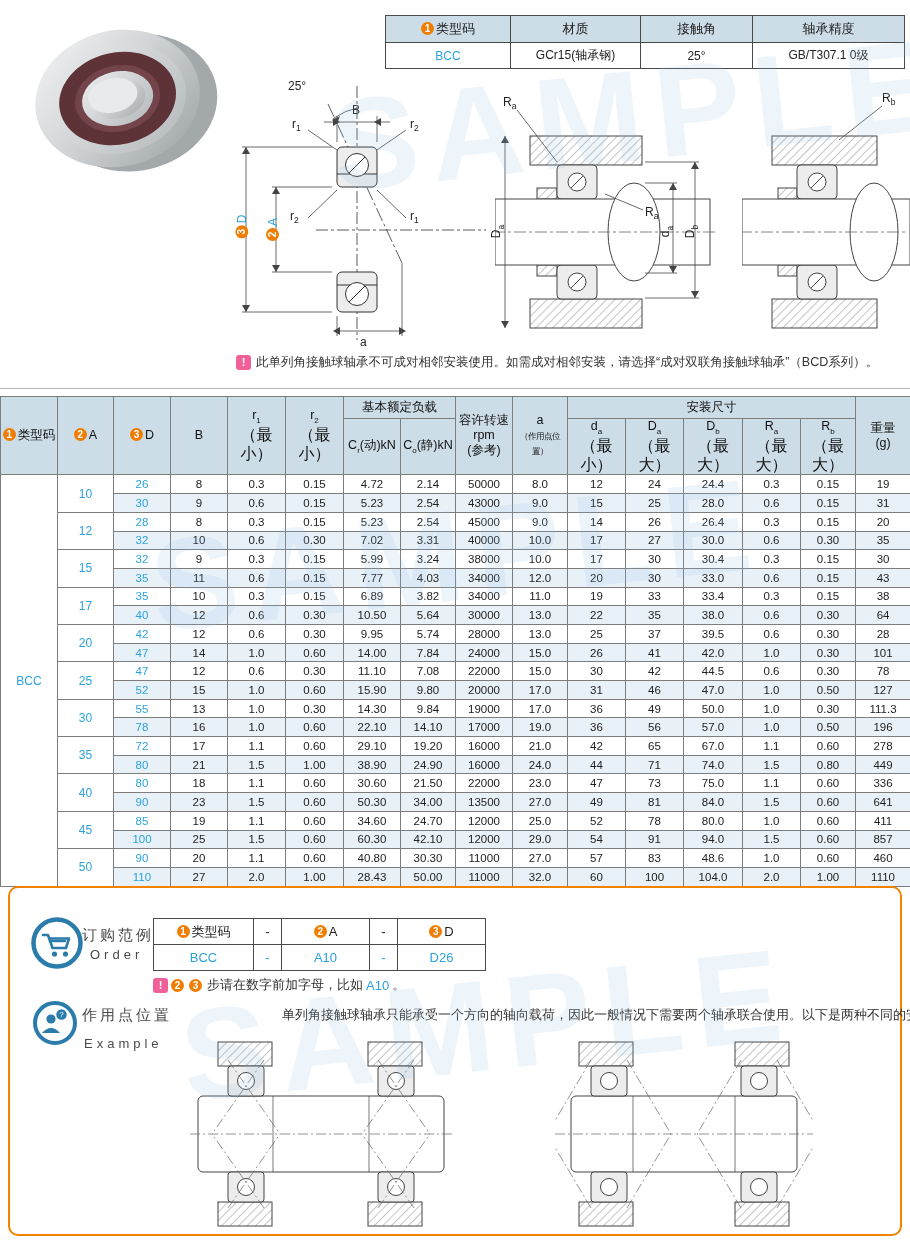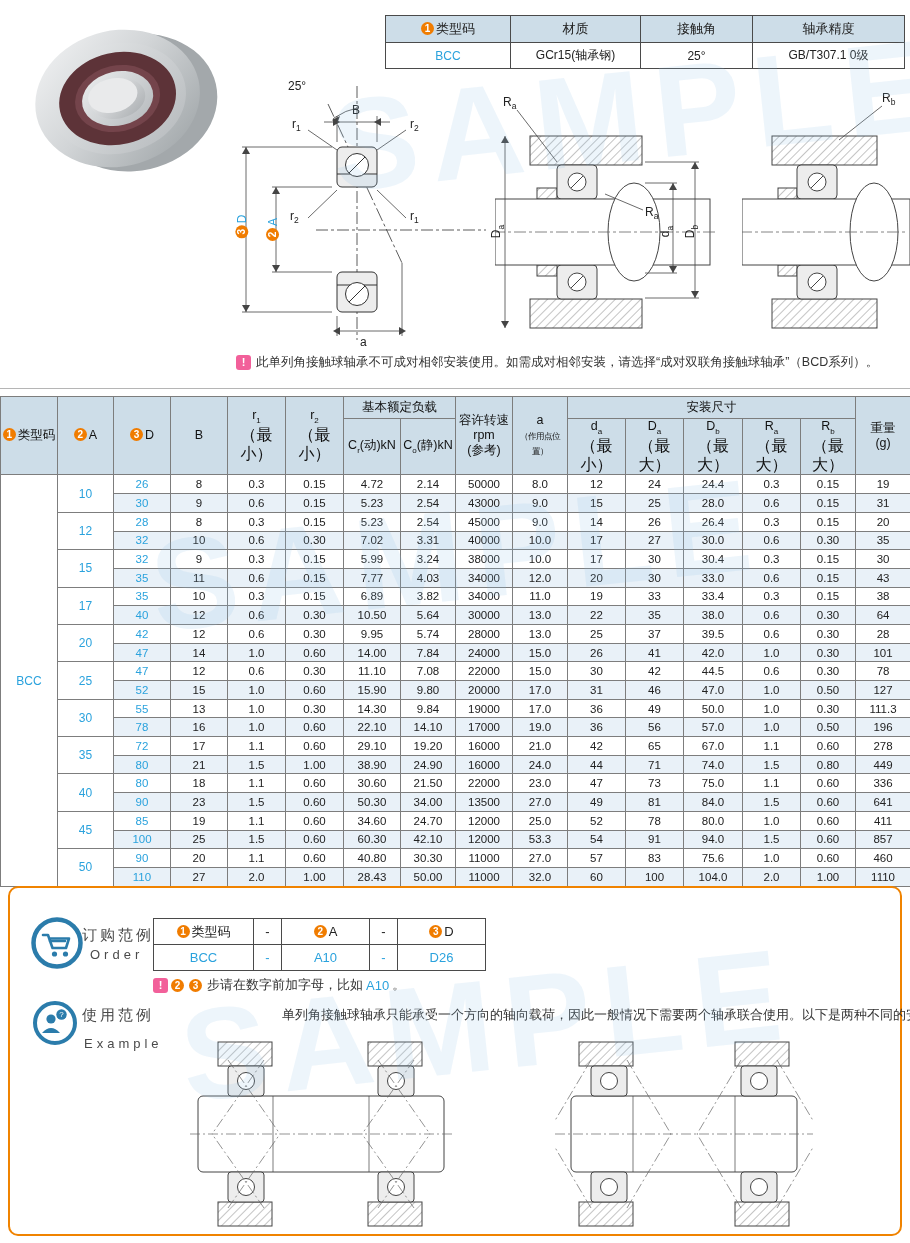--- a/index.html
+++ b/index.html
@@ -617,41 +617,41 @@
           <td class="">411</td>
         </tr>
         <tr class="alt">
           <td class="dcol">100</td>
           <td class="">25</td>
           <td class="">1.5</td>
           <td class="">0.60</td>
           <td class="">60.30</td>
           <td class="">42.10</td>
           <td class="">12000</td>
-          <td class="">53.3</td>
+          <td class="">29.0</td>
           <td class="">54</td>
           <td class="">91</td>
           <td class="">94.0</td>
           <td class="">1.5</td>
           <td class="">0.60</td>
           <td class="">857</td>
         </tr>
         <tr class="group-start">
           <td class="acol" rowspan="2">50</td>
           <td class="dcol">90</td>
           <td class="">20</td>
           <td class="">1.1</td>
           <td class="">0.60</td>
           <td class="">40.80</td>
           <td class="">30.30</td>
           <td class="">11000</td>
           <td class="">27.0</td>
           <td class="">57</td>
           <td class="">83</td>
-          <td class="">75.6</td>
+          <td class="">48.6</td>
           <td class="">1.0</td>
           <td class="">0.60</td>
           <td class="">460</td>
         </tr>
         <tr class="alt">
           <td class="dcol">110</td>
           <td class="">27</td>
           <td class="">2.0</td>
           <td class="">1.00</td>
           <td class="">28.43</td>
@@ -721,21 +721,21 @@
 
     <div class="abs" style="left:22px;top:112px">
       <svg width="46" height="46" viewBox="0 0 46 46">
         <circle cx="23" cy="23" r="20" fill="#fff" stroke="#2b7cab" stroke-width="4"></circle>
         <circle cx="19" cy="19" r="4.6" fill="#2b7cab"></circle>
         <path d="M10,33 q9,-10 18,0 z" fill="#2b7cab"></path>
         <circle cx="29.5" cy="14.5" r="5.2" fill="#2b7cab"></circle>
         <text x="29.5" y="17.3" font-size="8" fill="#fff" text-anchor="middle" font-family="Liberation Sans, sans-serif">?</text>
       </svg>
     </div>
-    <div class="sec-title-cn" style="left:72px;top:118px">使用范例</div>
+    <div class="sec-title-cn" style="left:72px;top:118px">作用点位置</div>
     <div class="sec-title-en" style="left:74px;top:148px">Example</div>
     <div class="example-text">单列角接触球轴承只能承受一个方向的轴向载荷，因此一般情况下需要两个轴承联合使用。以下是两种不同的安装方法：</div>
 
     <div class="abs" style="left:180px;top:148px">
       <svg width="262" height="196" viewBox="0 0 262 196">
         <g stroke="#444" stroke-width="1">
           <rect x="28" y="6" width="54" height="24" fill="url(#h1)"></rect>
           <rect x="178" y="6" width="54" height="24" fill="url(#h1)"></rect>
           <rect x="28" y="166" width="54" height="24" fill="url(#h1)"></rect>
           <rect x="178" y="166" width="54" height="24" fill="url(#h1)"></rect>

